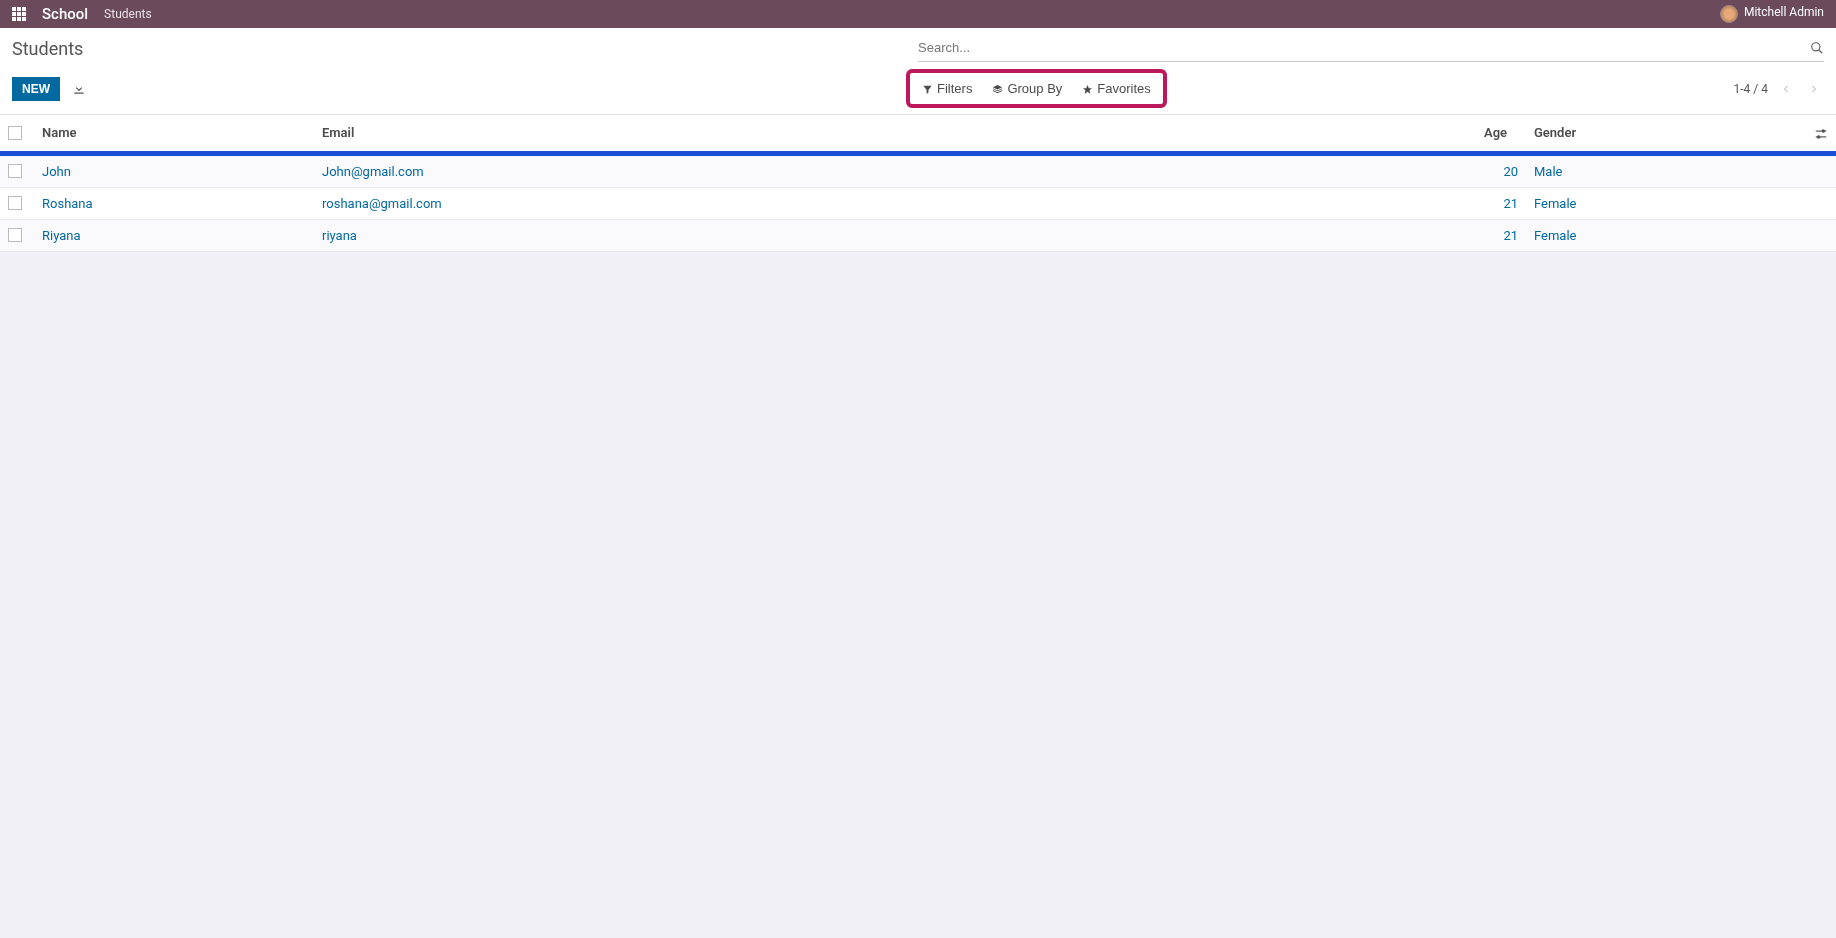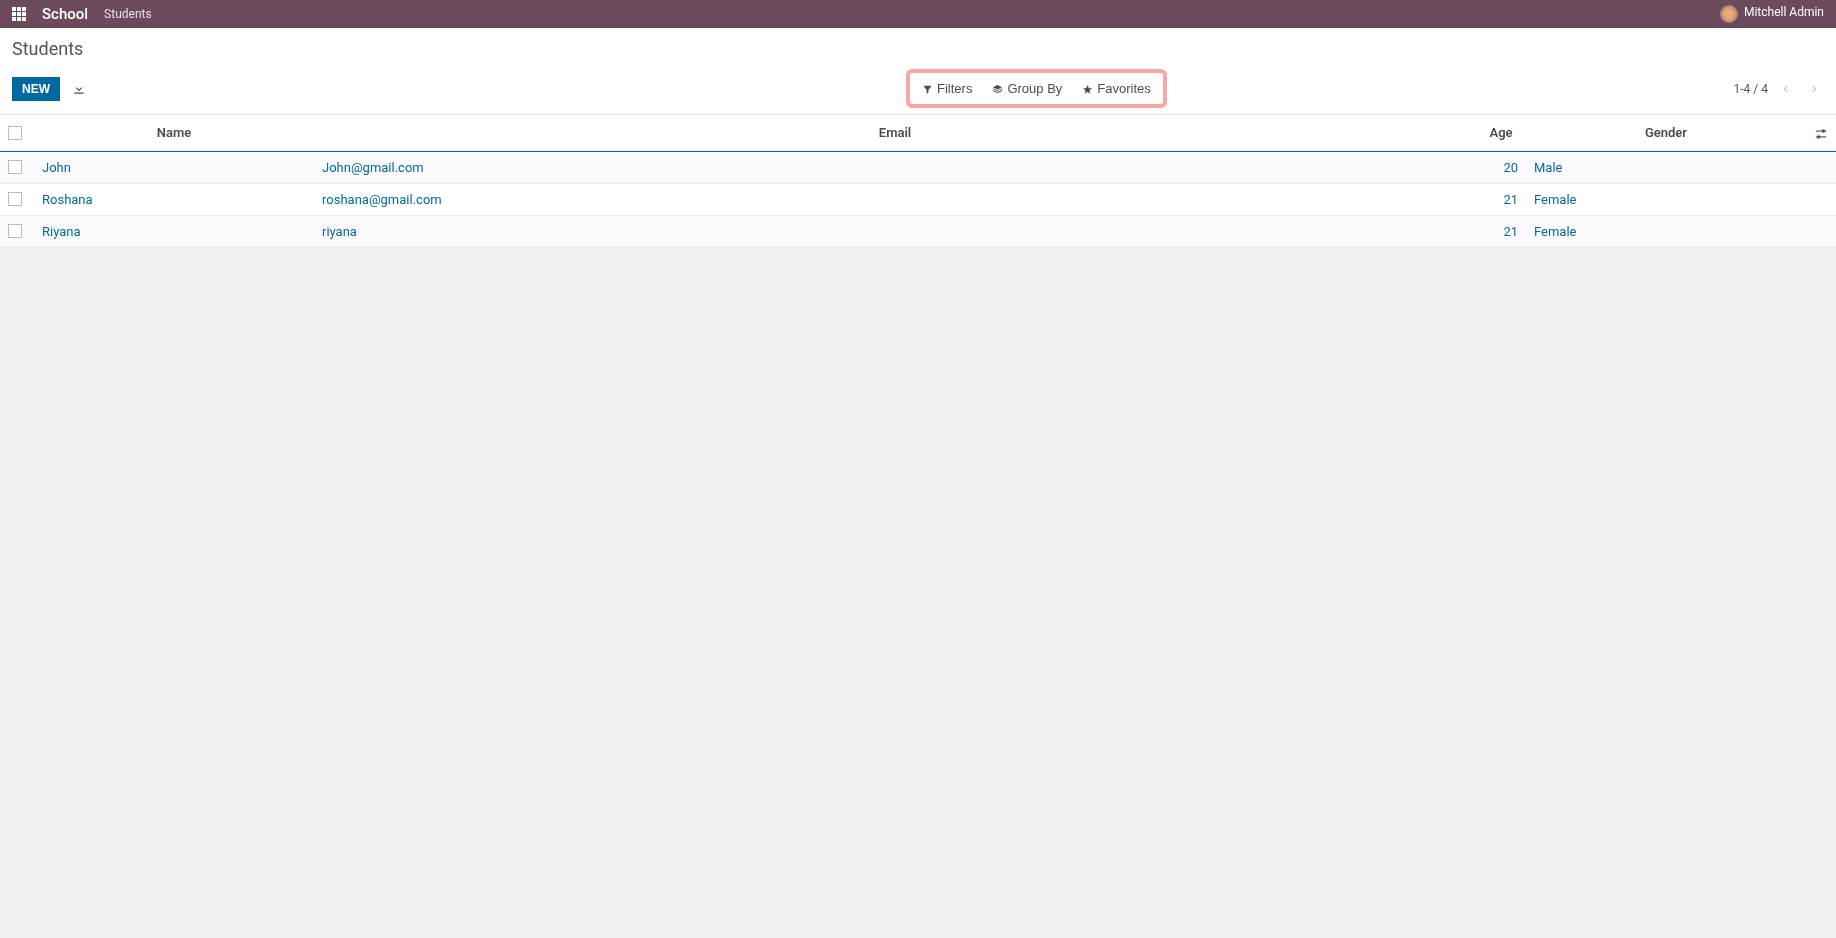--- a/index.html
+++ b/index.html
@@ -21,30 +21,30 @@
 .search-wrap { flex: 1; display: flex; align-items: center; border-bottom: 1px solid #ccc; padding-bottom: 2px; }
 .search-input { flex: 1; border: none; outline: none; font-size: 13px; color: #666; padding: 4px 0; }
 .search-icon { color: #666; }
 
 .controlbar-row2 { display: flex; align-items: center; padding: 6px 0; }
 .row2-left { flex: 0 0 50%; display: flex; align-items: center; gap: 8px; }
 .btn-new { background: #0369a1; color: #fff; border: none; padding: 5px 10px; font-size: 12px; font-weight: 600; cursor: pointer; }
 .btn-icon { background: transparent; border: none; color: #555; cursor: pointer; padding: 4px; }
 
 .row2-mid { display: flex; align-items: center; gap: 16px; position: relative; }
-.highlight-box { border: 4px solid #fca5a5; border-radius: 6px; padding: 4px 10px; display: flex; gap: 16px; margin-left: -12px; }
+.highlight-box { border: 4px solid #be185d; border-radius: 6px; padding: 4px 10px; display: flex; gap: 16px; margin-left: -12px; }
 .filter-btn { display: flex; align-items: center; gap: 4px; color: #4c4c4c; background: transparent; border: none; cursor: pointer; font-size: 13px; padding: 4px 2px; }
 
 .row2-right { margin-left: auto; display: flex; align-items: center; gap: 8px; }
 .pager-text { font-size: 12px; color: #555; }
 .pager-btn { background: transparent; border: none; color: #aaa; cursor: pointer; padding: 0 4px; }
 
 .table-wrap { background: #fff; }
 .tbl { width: 100%; border-collapse: collapse; }
-.tbl th { text-align: center; font-weight: 600; font-size: 13px; color: #4c4c4c; padding: 10px 8px; border-bottom: 1px solid #1d4ed8; background: #fff; }
+.tbl th { text-align: left; font-weight: 600; font-size: 13px; color: #4c4c4c; padding: 10px 8px; border-bottom: 5px solid #1d4ed8; background: #fff; }
 .tbl td { padding: 8px 8px; border-bottom: 1px solid #e9ecef; font-size: 13px; color: #0369a1; }
 .tbl tbody tr:nth-child(odd) { background: #fafafc; }
 .chk { width: 14px; height: 14px; border: 1px solid #bbb; background: #fff; cursor: pointer; }
 .col-chk { width: 34px; text-align: center; }
 .col-name { width: 280px; }
 .col-email { }
 .col-age { width: 50px; text-align: right; }
 .col-gender { width: 280px; }
 .col-opt { width: 30px; text-align: right; }
 .sliders-icon { color: #555; }
@@ -72,20 +72,29 @@
   </div>
   <div class="topbar-right">
     <div class="avatar"></div>
     <div class="username">Mitchell Admin</div>
   </div>
 </div>
 
 <div class="controlbar">
   <div class="controlbar-row1">
     <div class="page-title">Students</div>
+    <div class="search-wrap">
+      <input class="search-input" placeholder="Search..." style="">
+      <span class="search-icon">
+        <svg width="14" height="14" viewBox="0 0 24 24" fill="none" stroke="currentColor" stroke-width="2">
+            <circle cx="10" cy="10" r="7"></circle>
+            <line x1="21" y1="21" x2="15" y2="15"></line>
+          </svg>
+      </span>
+    </div>
   </div>
   <div class="controlbar-row2">
     <div class="row2-left">
       <button class="btn-new">NEW</button>
       <button class="btn-icon">
         <svg width="14" height="14" viewBox="0 0 24 24" fill="currentColor">
             <path d="M12 3v10l-4-4-1.4 1.4L12 16l5.4-5.6L16 9l-4 4V3h0zM4 18h16v2H4z"></path>
           </svg>
       </button>
     </div>

